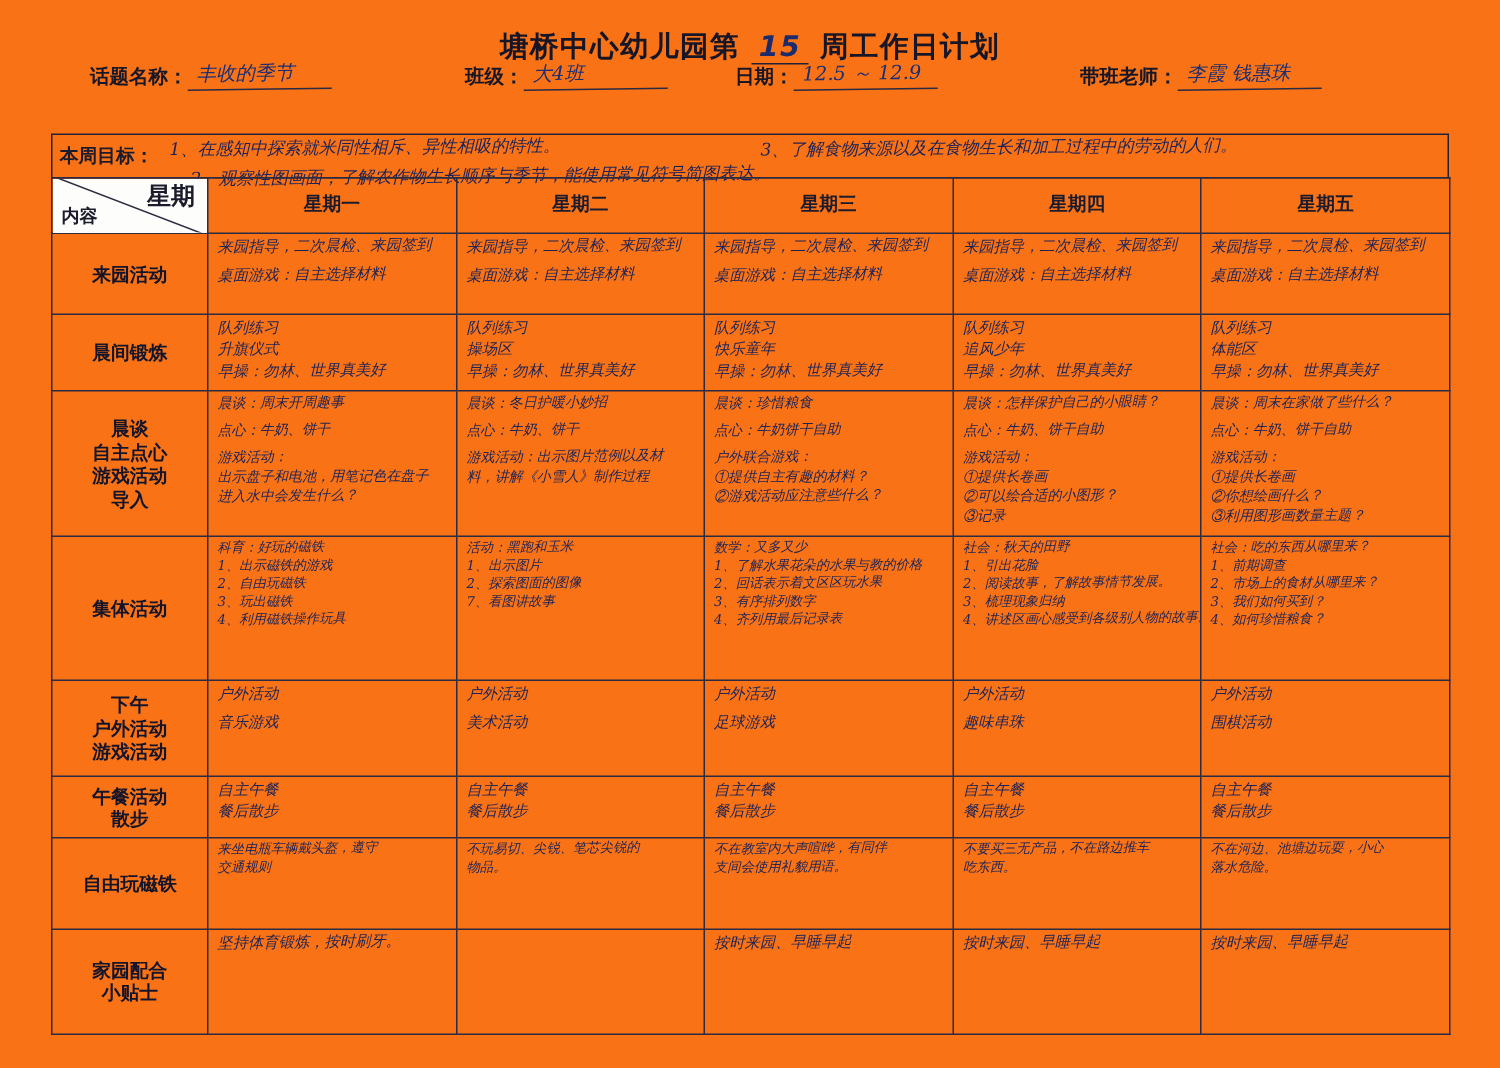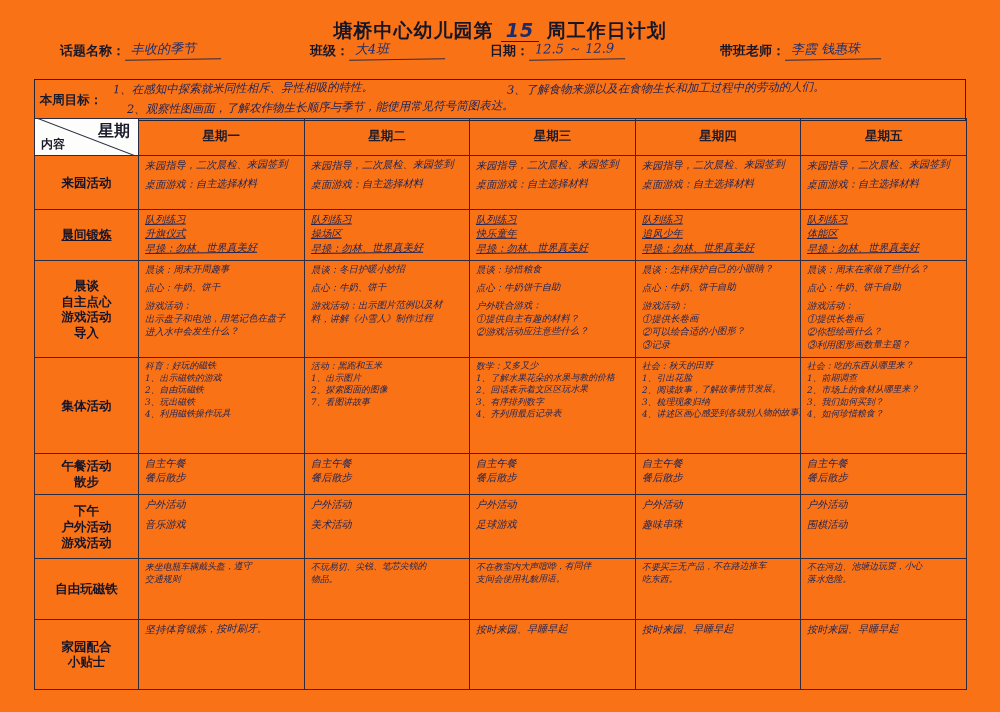--- a/index.html
+++ b/index.html
@@ -68,24 +68,24 @@
     transform: rotate(-0.8deg);
   }
   .m1 { width: 250px; }
   .m2 { width: 180px; }
   .m3 { width: 230px; }
   .m4 { width: 230px; }
 
   
   .obj-box {
     position: absolute;
-    top: 79px;
+    top: 89px;
     left: 34px;
     width: 932px;
-    height: 42px;
+    height: 30px;
     border: 1.4px solid #23233a;
     box-sizing: border-box;
     display: flex;
   }
   .obj-label {
     width: 72px;
     flex: 0 0 72px;
     font-size: 12.5px;
     font-weight: bold;
     display: flex;
@@ -208,21 +208,21 @@
     transform-origin: left center;
   }
   .cell .ln:nth-child(odd)  { transform: rotate(-0.7deg); }
   .cell .ln:nth-child(even) { transform: rotate(-0.35deg); }
   .cell.small { font-size: 9.4px; line-height: 1.38; }
   .cell.tiny  { font-size: 8.9px; line-height: 1.34; }
   .cell .gap  { display: block; height: 5px; }
 
   
   .h-arrive   { height: 46px; }
-  .h-morning  { height: 40px; text-decoration: underline; }
+  .h-morning  { height: 40px; }
   .h-talk     { height: 86px; }
   .h-focus    { height: 22px; }
   .h-group    { height: 86px; }
   .h-lunch    { height: 34px; }
   .h-pm       { height: 56px; }
   .h-leave    { height: 52px; }
   .h-home     { height: 62px; }
 </style>
 </head>
 <body>
@@ -442,20 +442,54 @@
           </td>
           <td class="cell tiny h-group">
             <span class="ln">社会：吃的东西从哪里来？</span>
             <span class="ln">1、前期调查</span>
             <span class="ln">2、市场上的食材从哪里来？</span>
             <span class="ln">3、我们如何买到？</span>
             <span class="ln">4、如何珍惜粮食？</span>
           </td>
         </tr>
         <tr>
+          <td class="rowlabel h-pm">
+            <div class="inner">
+              <span>下午</span>
+              <span>户外活动</span>
+              <span>游戏活动</span>
+            </div>
+          </td>
+          <td class="cell  h-pm">
+            <span class="ln">户外活动</span>
+            <span class="gap"></span>
+            <span class="ln">音乐游戏</span>
+          </td>
+          <td class="cell  h-pm">
+            <span class="ln">户外活动</span>
+            <span class="gap"></span>
+            <span class="ln">美术活动</span>
+          </td>
+          <td class="cell  h-pm">
+            <span class="ln">户外活动</span>
+            <span class="gap"></span>
+            <span class="ln">足球游戏</span>
+          </td>
+          <td class="cell  h-pm">
+            <span class="ln">户外活动</span>
+            <span class="gap"></span>
+            <span class="ln">趣味串珠</span>
+          </td>
+          <td class="cell  h-pm">
+            <span class="ln">户外活动</span>
+            <span class="gap"></span>
+            <span class="ln">围棋活动</span>
+          </td>
+        </tr>
+        <tr>
           <td class="rowlabel h-lunch">
             <div class="inner">
               <span>午餐活动</span>
               <span>散步</span>
             </div>
           </td>
           <td class="cell  h-lunch">
             <span class="ln">自主午餐</span>
             <span class="ln">餐后散步</span>
           </td>
@@ -470,54 +504,20 @@
           <td class="cell  h-lunch">
             <span class="ln">自主午餐</span>
             <span class="ln">餐后散步</span>
           </td>
           <td class="cell  h-lunch">
             <span class="ln">自主午餐</span>
             <span class="ln">餐后散步</span>
           </td>
         </tr>
         <tr>
-          <td class="rowlabel h-pm">
-            <div class="inner">
-              <span>下午</span>
-              <span>户外活动</span>
-              <span>游戏活动</span>
-            </div>
-          </td>
-          <td class="cell  h-pm">
-            <span class="ln">户外活动</span>
-            <span class="gap"></span>
-            <span class="ln">音乐游戏</span>
-          </td>
-          <td class="cell  h-pm">
-            <span class="ln">户外活动</span>
-            <span class="gap"></span>
-            <span class="ln">美术活动</span>
-          </td>
-          <td class="cell  h-pm">
-            <span class="ln">户外活动</span>
-            <span class="gap"></span>
-            <span class="ln">足球游戏</span>
-          </td>
-          <td class="cell  h-pm">
-            <span class="ln">户外活动</span>
-            <span class="gap"></span>
-            <span class="ln">趣味串珠</span>
-          </td>
-          <td class="cell  h-pm">
-            <span class="ln">户外活动</span>
-            <span class="gap"></span>
-            <span class="ln">围棋活动</span>
-          </td>
-        </tr>
-        <tr>
           <td class="rowlabel h-leave">
             <div class="inner">
               <span>自由玩磁铁</span>
             </div>
           </td>
           <td class="cell tiny h-leave">
             <span class="ln">来坐电瓶车辆戴头盔，遵守</span>
             <span class="ln">交通规则</span>
           </td>
           <td class="cell tiny h-leave">

